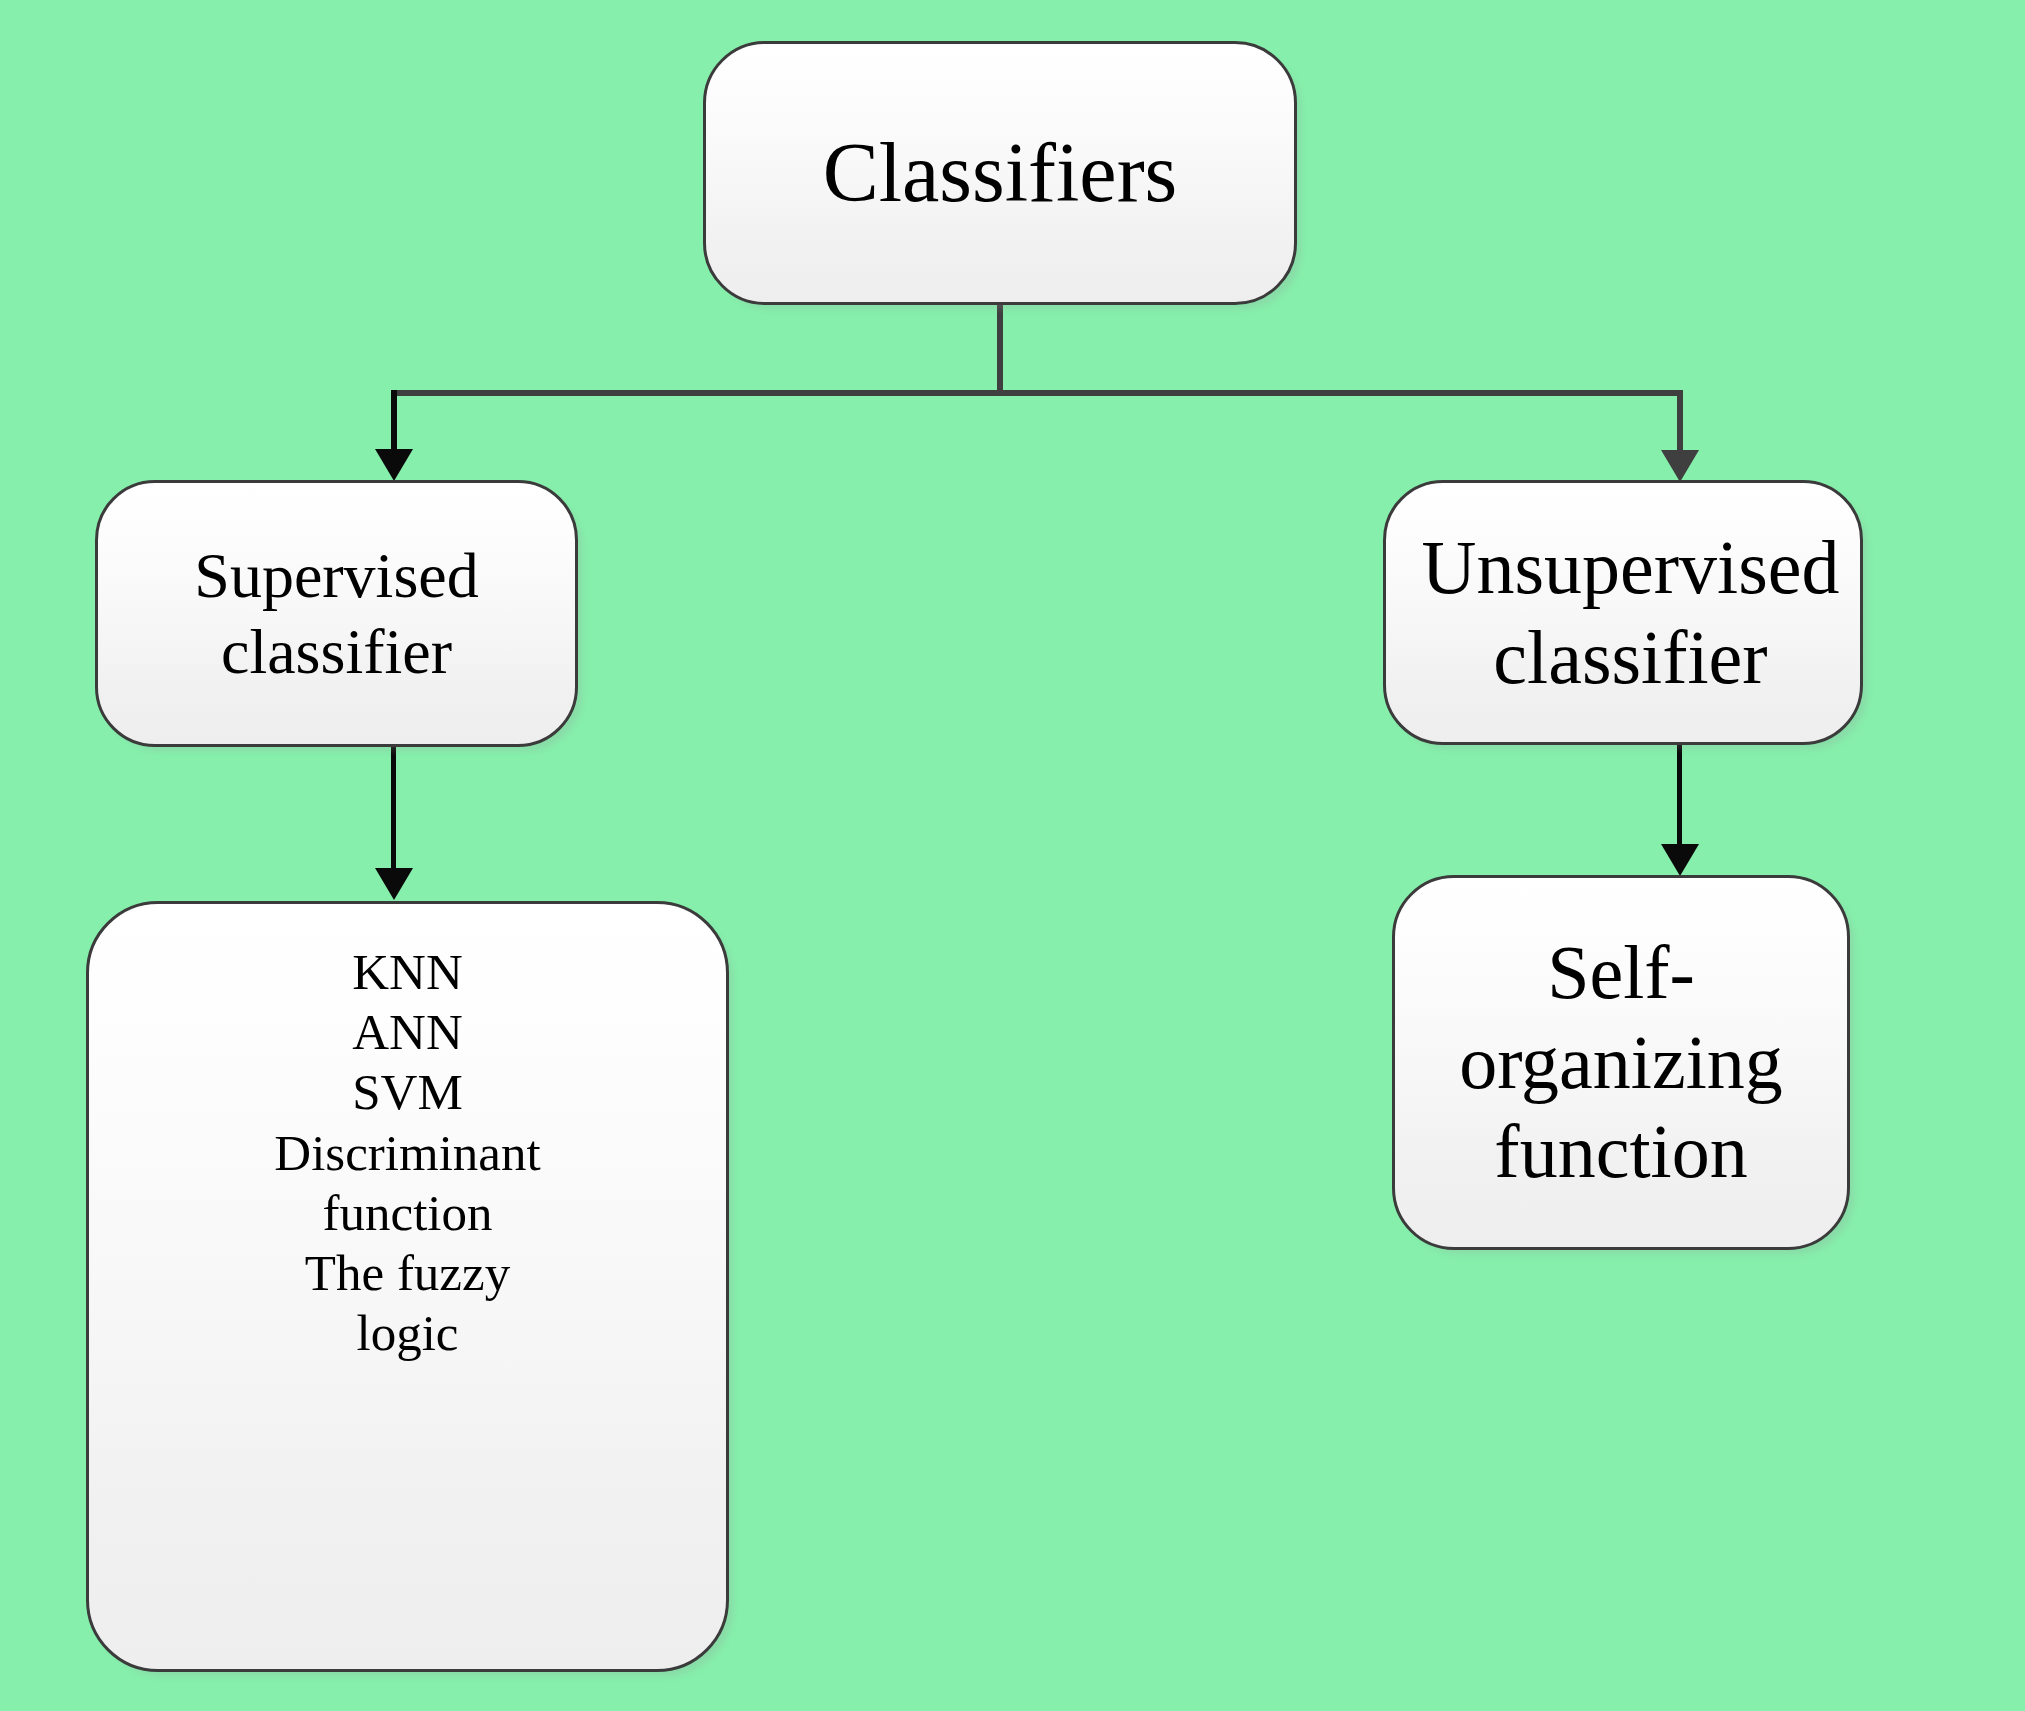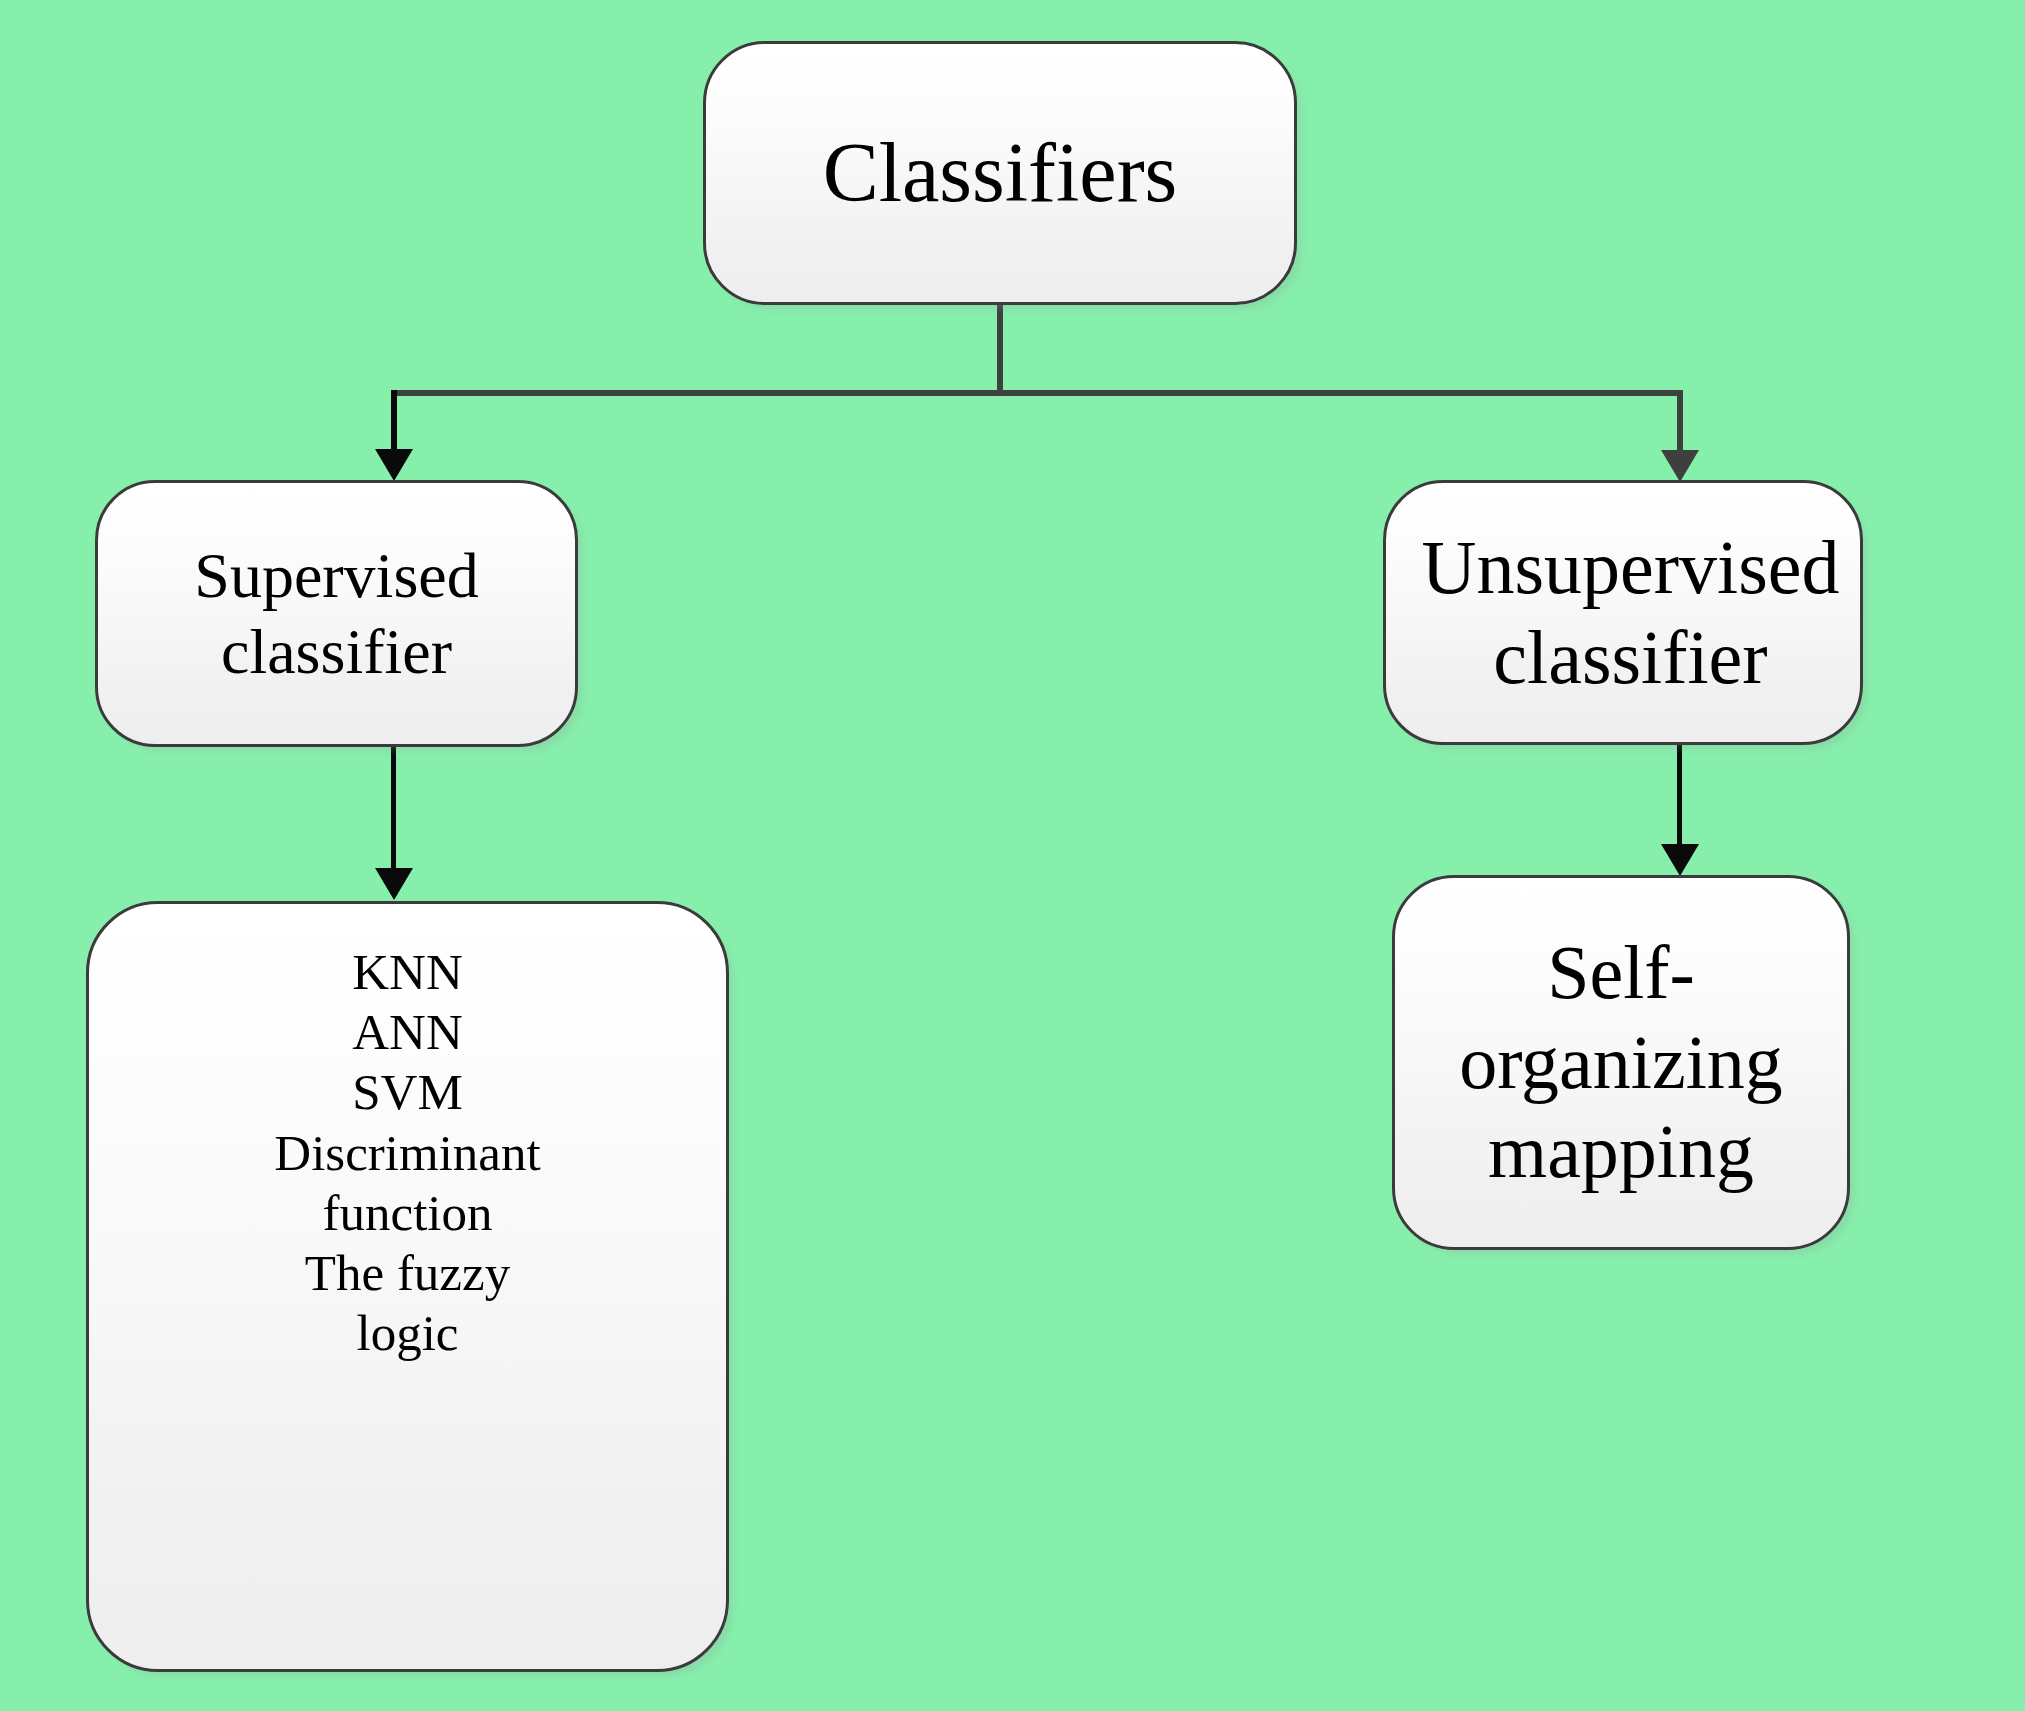--- a/index.html
+++ b/index.html
@@ -176,16 +176,16 @@
 ANN
 SVM
 Discriminant
 function
 The fuzzy
 logic</span>
   </div>
 
   <div class="node" id="node-som">
     <span class="node-text">Self-organizing
-mapping</span>
+function</span>
   </div>
 
 </div>
 
 </body></html>

